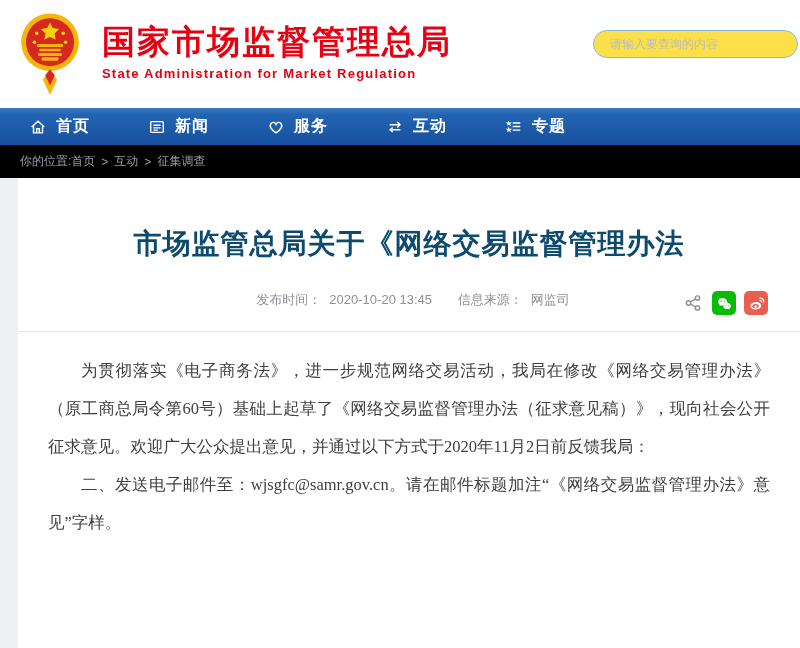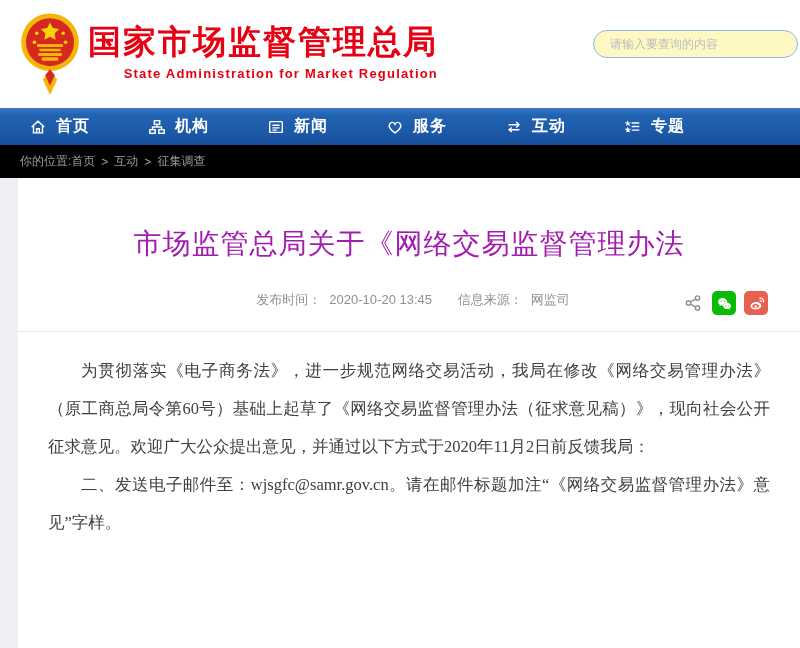--- a/index.html
+++ b/index.html
@@ -2,41 +2,41 @@
 <html><head>
 <meta charset="utf-8">
 <style>
   * { margin:0; padding:0; box-sizing:border-box; }
   html,body { width:800px; height:648px; overflow:hidden; }
   body { background:#eef0f3; font-family:"Liberation Sans","DejaVu Sans",sans-serif; }
 
   
   .header { position:relative; height:108px; background:#ffffff; }
   .emblem { position:absolute; left:20px; top:9px; width:60px; height:88px; }
-  .org-names { position:absolute; left:88px; top:22px;text-align:right; }
+  .org-names { position:absolute; left:102px; top:22px; }
   .org-cn { font-size:33px; font-weight:bold; color:#e60012; letter-spacing:2px; line-height:1.2; white-space:nowrap; }
   .org-en { font-size:13px; font-weight:700; color:#e60012; letter-spacing:1.2px; margin-top:4px; white-space:nowrap; }
   .search-box { position:absolute; right:2px; top:30px; width:205px; height:28px; }
-  .search-input { width:100%; height:28px; border:1px solid #8cb6e2; border-radius:14px; padding:0 16px; font-size:12px; color:#666; outline:none; background:#fef9c3; }
+  .search-input { width:100%; height:28px; border:1px solid #8cb6e2; border-radius:14px; padding:0 16px; font-size:12px; color:#666; outline:none; background:#fde047; }
   .search-input::placeholder { color:#b9bcc2; }
 
   
   .nav { height:37px; display:flex; background:linear-gradient(180deg,#3d79c4 0%, #2264b2 18%, #1d5aa8 60%, #164f9d 100%); overflow:hidden; }
   .nav-item { flex:0 0 119px; display:flex; align-items:center; justify-content:center; gap:9px; color:#ffffff; cursor:pointer; }
   .nav-item .label { font-size:16px; font-weight:bold; letter-spacing:1px; }
   .nav-item svg { width:18px; height:18px; stroke:#fff; fill:none; stroke-width:1.6; }
 
   
   .breadcrumb { height:33px; display:flex; align-items:center; padding-left:20px; font-size:12px; color:#9a9ba2; background:#000000; }
   .breadcrumb a { color:#9a9ba2; text-decoration:none; }
   .breadcrumb .sep { margin:0 6px; }
 
   
   .card { margin-left:18px; width:782px; min-height:470px; background:#ffffff; padding:44px 30px 20px 30px; }
-  .article-title { text-align:center; color:#a21caf; font-size:28px; font-weight:400; line-height:43px; letter-spacing:1px; }
+  .article-title { text-align:center; color:#0c4a6e; font-size:28px; font-weight:700; line-height:43px; letter-spacing:1px; }
   .meta { position:relative; margin-top:26px; height:26px; text-align:center; font-size:13px; color:#8f9096; }
   .meta .part { margin:0 8px; }
   .meta-icons { position:absolute; right:2px; top:0; display:flex; align-items:center; gap:8px; }
   .share-glyph { width:22px; height:22px; display:flex; align-items:center; justify-content:center; cursor:pointer; }
   .share-glyph svg { width:18px; height:18px; fill:none; stroke:#8f9096; stroke-width:1.6; }
   .badge { width:24px; height:24px; border-radius:5px; display:flex; align-items:center; justify-content:center; cursor:pointer; }
   .badge svg { width:17px; height:17px; fill:#ffffff; }
   .divider { margin:14px -30px 0 -30px; border-top:1px solid #e7e7ea; }
 
   .article-body { margin-top:20px; font-family:"Liberation Serif","DejaVu Serif",serif; font-size:16.5px; color:#404042; line-height:38px; text-align:justify; }
@@ -69,29 +69,20 @@
     <input class="search-input" type="text" placeholder="请输入要查询的内容" style="">
   </div>
 </div>
 
 <div class="nav">
   <div class="nav-item">
     <svg viewBox="0 0 20 20">
         <path d="M3 10 L10 3.5 L17 10 M5 9 V16.5 H15 V9 M8.5 16.5 V12 h3 v4.5"></path>
       </svg>
     <span class="label">首页</span>
-  </div>
-  <div class="nav-item">
-    <svg viewBox="0 0 20 20">
-        <rect x="7" y="3" width="6" height="4"></rect>
-        <rect x="2" y="13" width="6" height="4"></rect>
-        <rect x="12" y="13" width="6" height="4"></rect>
-        <path d="M10 7 V10 M5 13 V10 H15 V13"></path>
-      </svg>
-    <span class="label">机构</span>
   </div>
   <div class="nav-item">
     <svg viewBox="0 0 20 20">
         <rect x="3" y="4" width="14" height="12" rx="1"></rect>
         <path d="M6 8 h8 M6 11 h8 M6 13.5 h5"></path>
       </svg>
     <span class="label">新闻</span>
   </div>
   <div class="nav-item">
     <svg viewBox="0 0 20 20">

